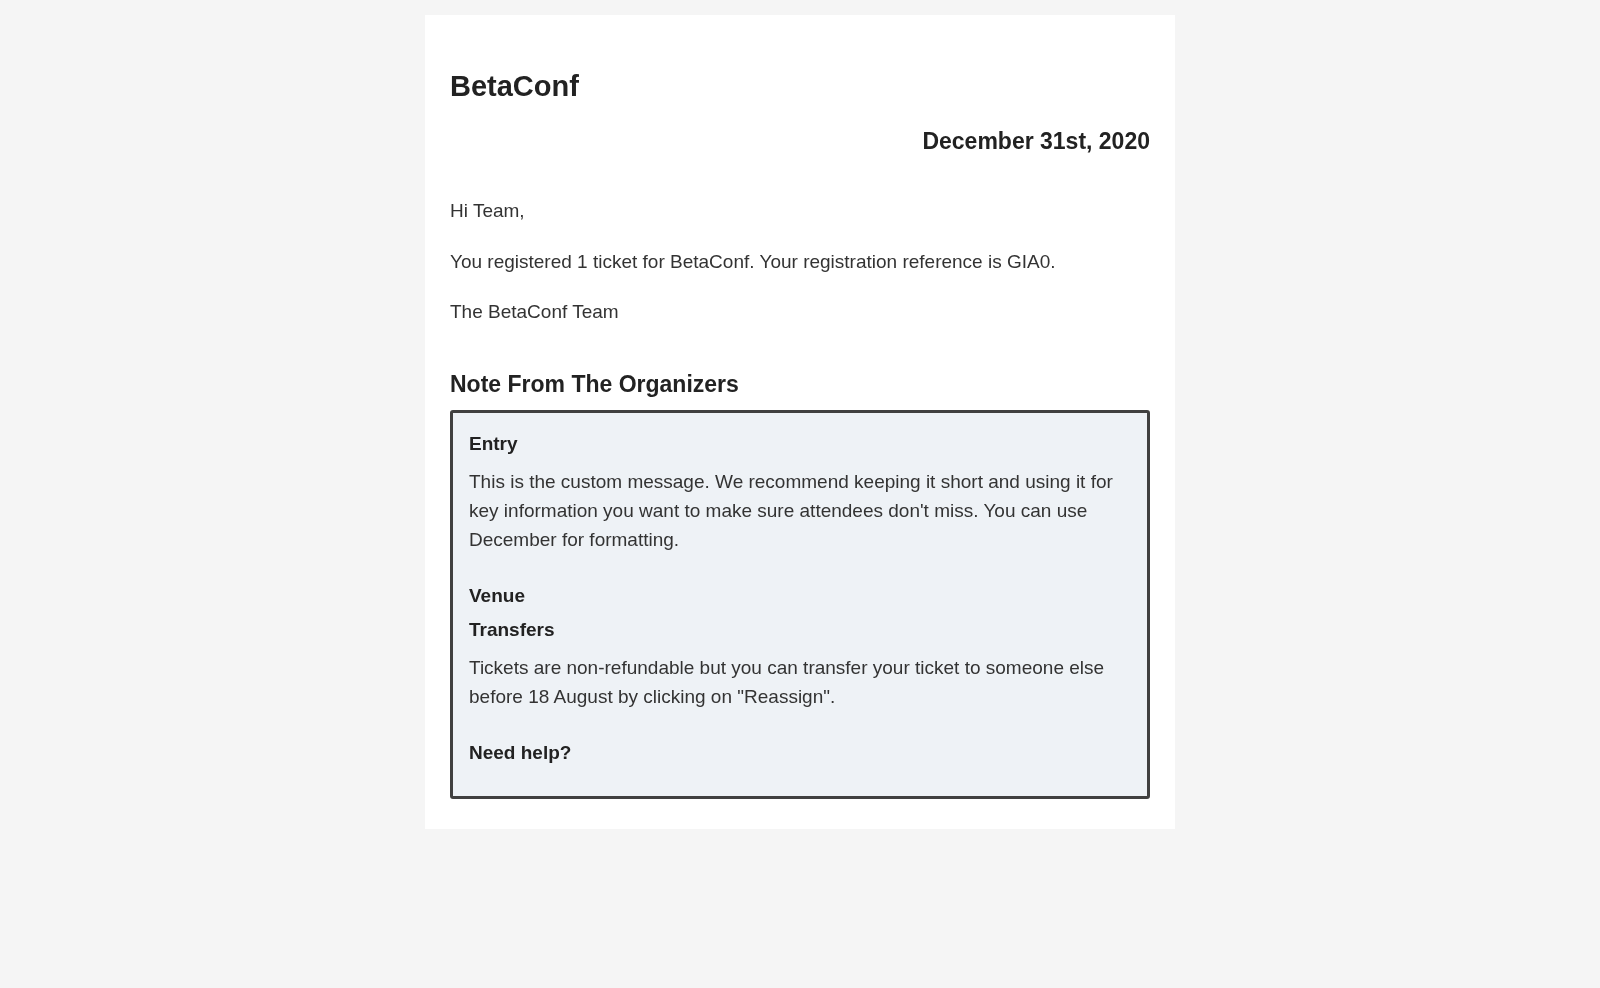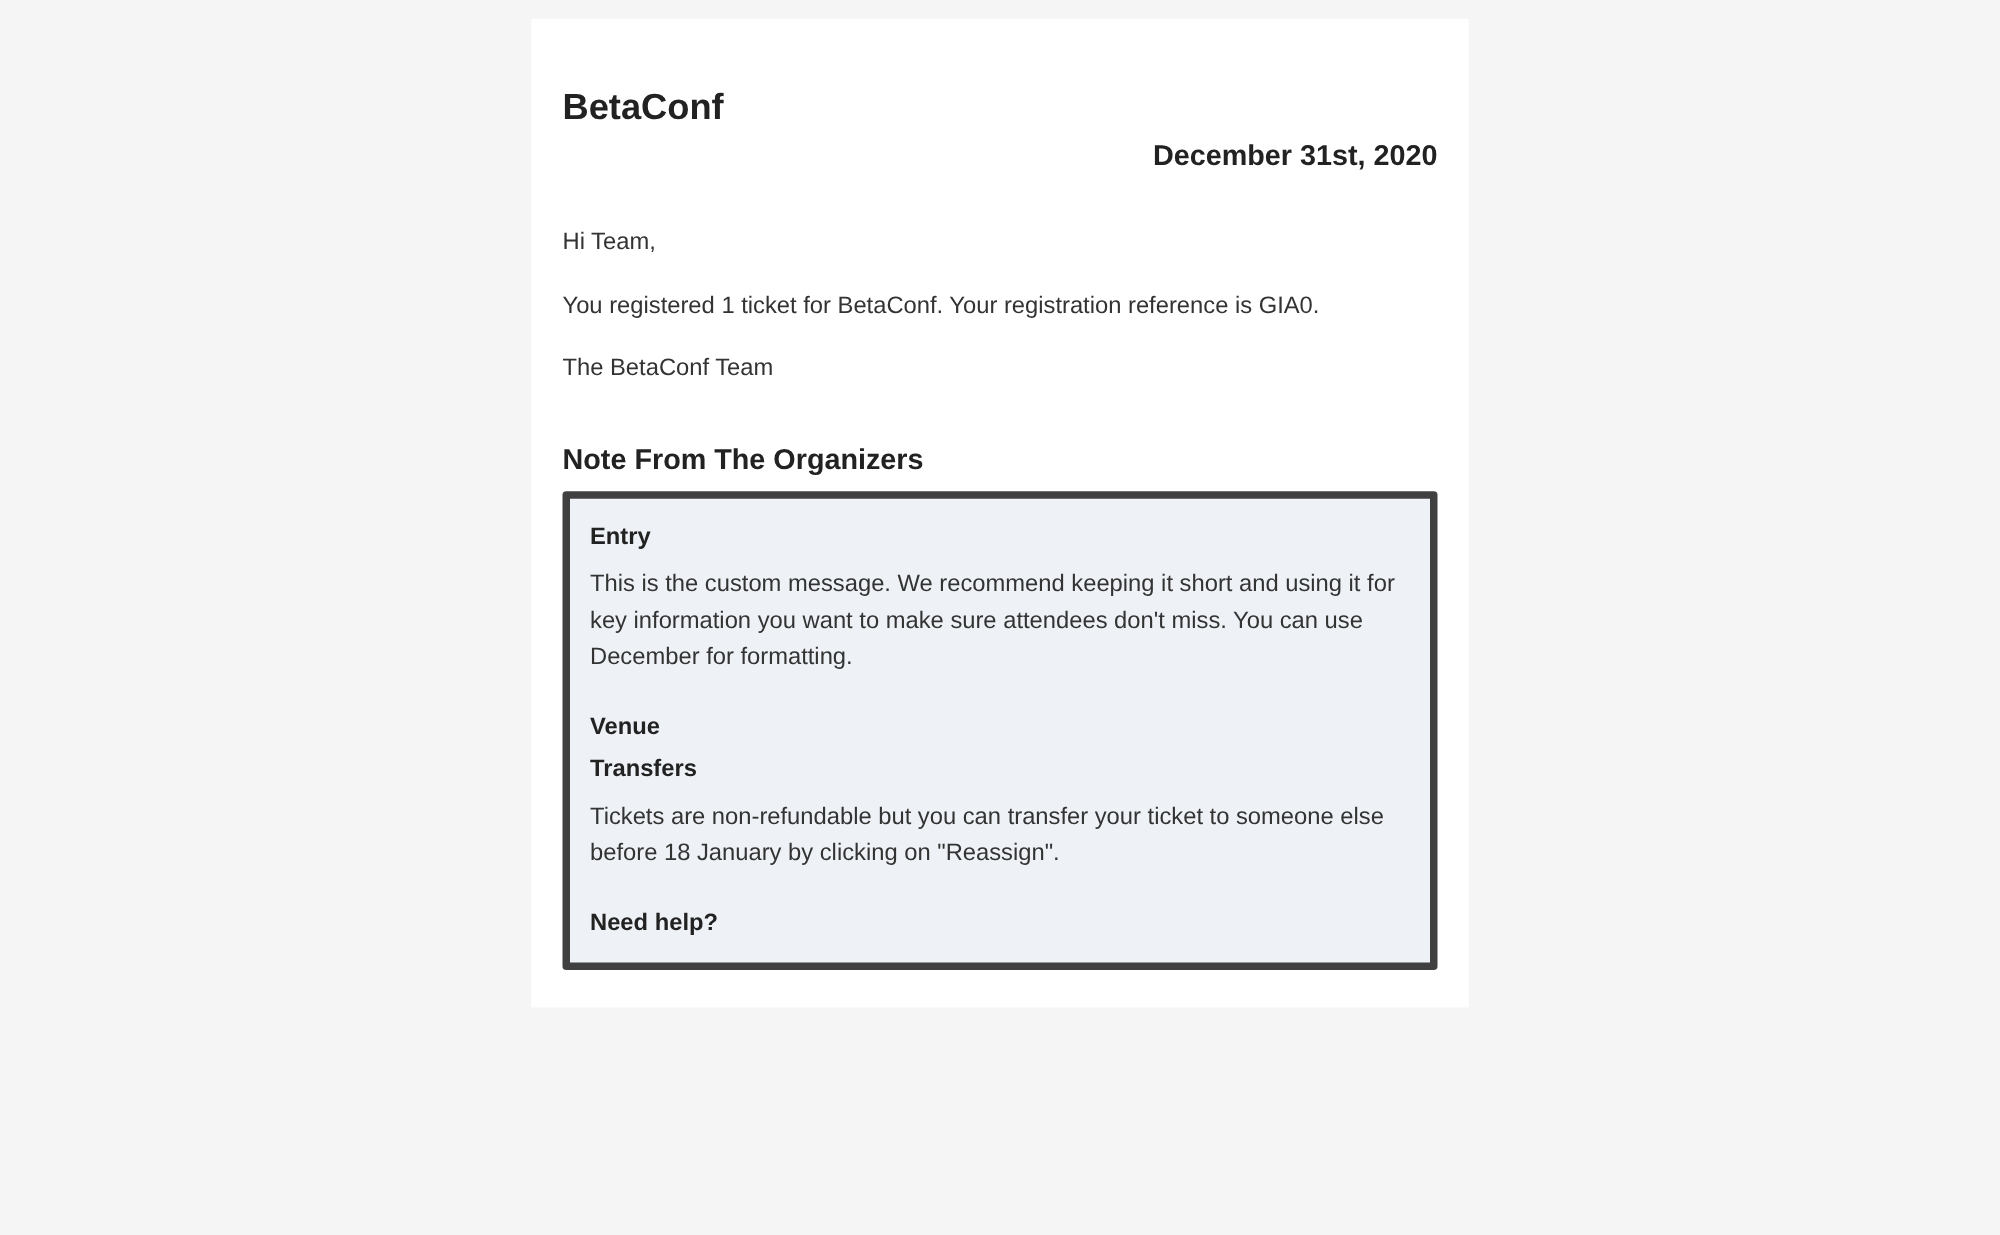--- a/index.html
+++ b/index.html
@@ -18,21 +18,21 @@
     .email-container {
       background-color: #ffffff;
       width: 750px;
       margin: 15px auto 0;
       padding: 55px 25px 30px 25px;
     }
     .event-title {
       font-size: 29px;
       font-weight: 700;
       color: #222;
-      margin-bottom: 8px;
+      margin-bottom: 25px;
     }
     .event-date {
       font-size: 23px;
       font-weight: 700;
       color: #222;
       margin-bottom: 42px;
       text-align: right;
     }
     .body-text {
       font-size: 19px;
@@ -42,23 +42,23 @@
     }
     .note-heading {
       font-size: 23px;
       font-weight: 700;
       color: #222;
       margin-top: 44px;
       margin-bottom: 12px;
     }
     .note-box {
       background-color: #eef2f6;
-      border: 6px solid #404040;
+      border: 3px solid #404040;
       border-radius: 3px;
-      padding: 20px 16px 8px 16px;
+      padding: 20px 16px 20px 16px;
     }
     .note-section-title {
       font-size: 19px;
       font-weight: 700;
       color: #222;
       margin-bottom: 12px;
     }
     .note-section-text {
       font-size: 19px;
       color: #333;
@@ -85,17 +85,17 @@
   <p class="body-text">The BetaConf Team</p>
 
   <h3 class="note-heading">Note From The Organizers</h3>
   <div class="note-box">
     <div class="note-section-title">Entry</div>
     <div class="note-section-text">This is the custom message. We recommend keeping it short and using it for key information you want to make sure attendees don't miss. You can use December for formatting.</div>
 
     <div class="note-section-title">Venue</div>
 
     <div class="note-section-title">Transfers</div>
-    <div class="note-section-text">Tickets are non-refundable but you can transfer your ticket to someone else before 18 January by clicking on "Reassign".</div>
+    <div class="note-section-text">Tickets are non-refundable but you can transfer your ticket to someone else before 18 August by clicking on "Reassign".</div>
 
     <div class="note-section-title">Need help?</div>
   </div>
 </div>
 
 </body></html>

